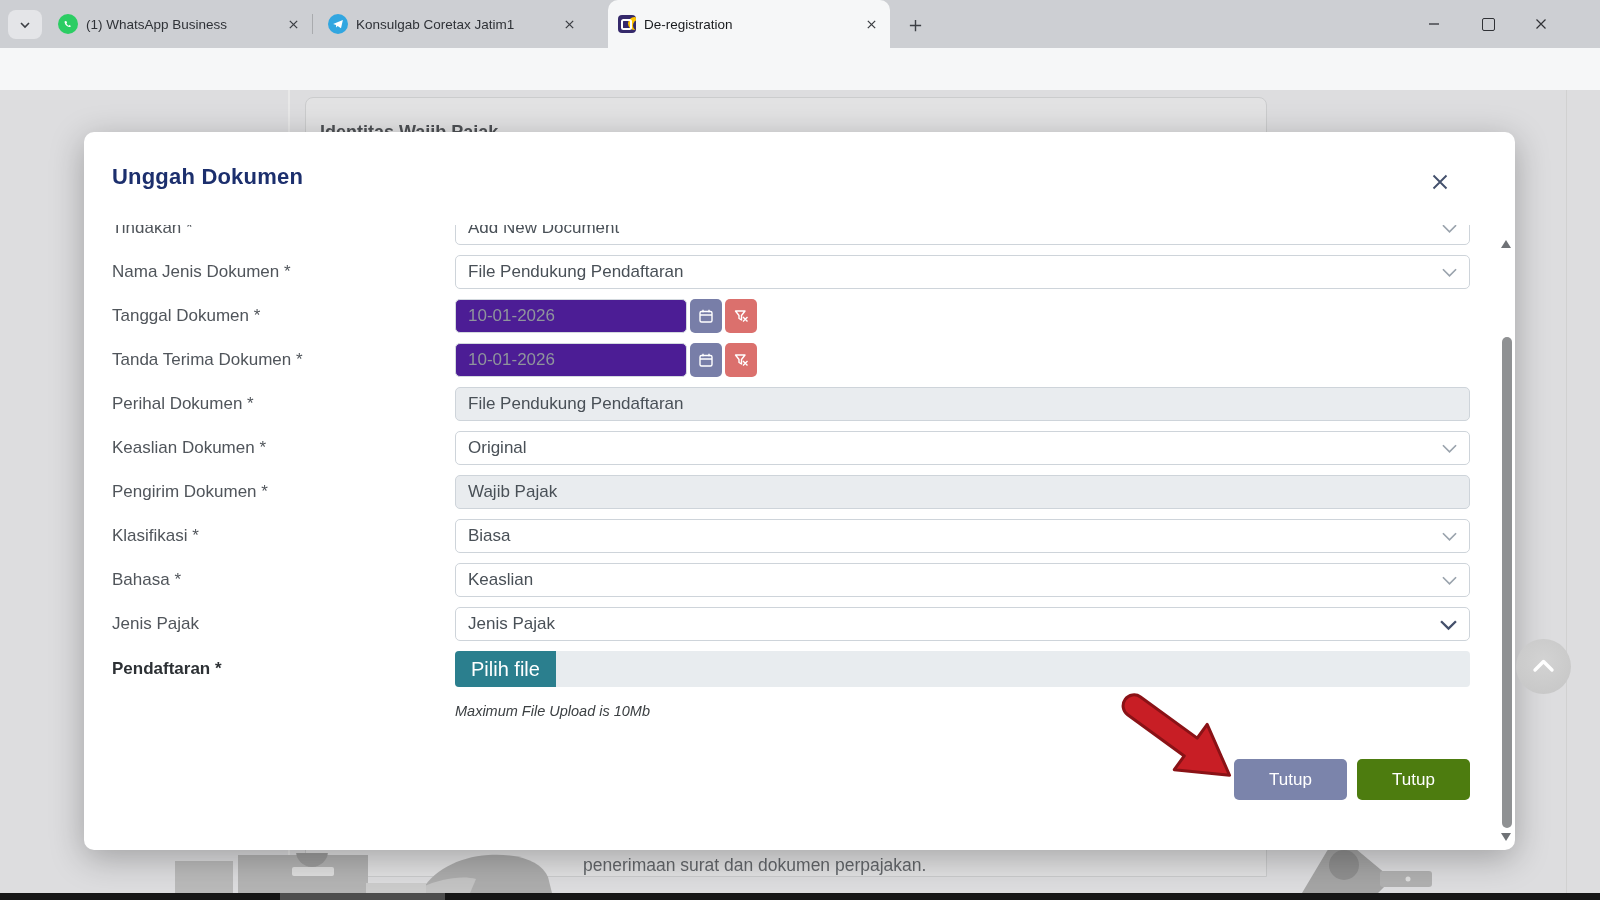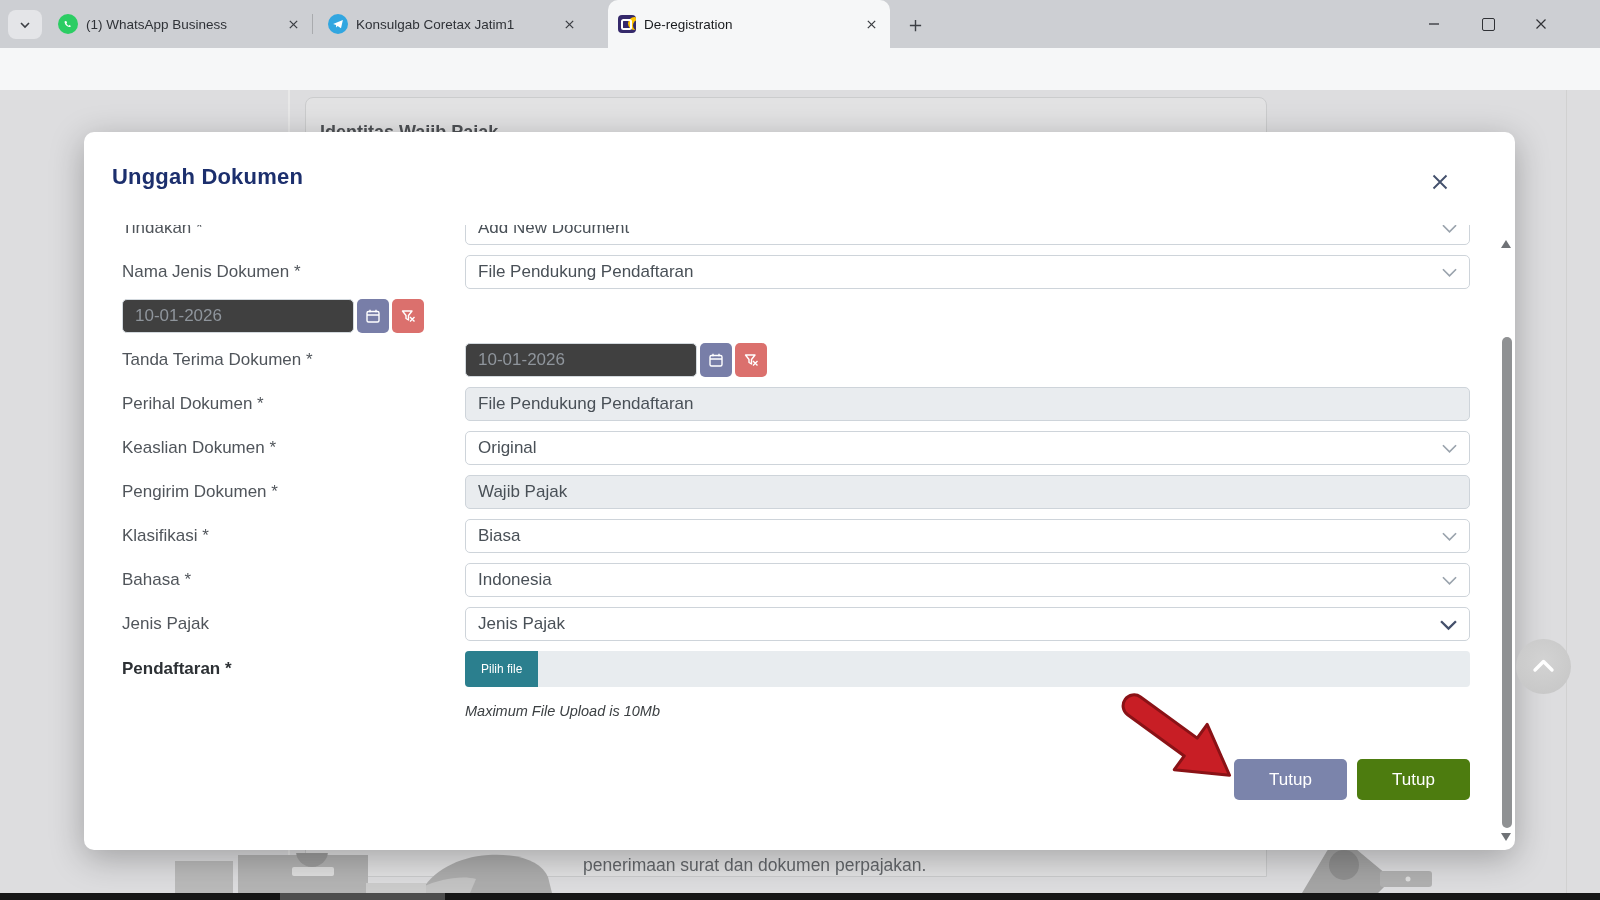--- a/index.html
+++ b/index.html
@@ -53,37 +53,37 @@
   .illu-left{position:absolute;left:170px;top:763px;width:485px;height:40px;overflow:hidden;}
   .illu-right{position:absolute;left:1282px;top:755px;width:180px;height:48px;overflow:hidden;}
   .darkbar{position:absolute;left:0;top:803px;width:1600px;height:7px;background:#161616;}
   .darkbar .seg{position:absolute;left:280px;top:0;width:165px;height:7px;background:#4d4d4d;}
   .overlay{position:absolute;left:0;top:0;width:1600px;height:803px;background:rgba(150,150,152,0.18);}
 
   
   .modal{position:absolute;left:84px;top:132px;width:1431px;height:718px;background:#ffffff;border-radius:10px;box-shadow:0 8px 34px rgba(0,0,0,0.28);}
   .mtitle{position:absolute;left:28px;top:32px;font-size:22px;font-weight:bold;color:#1c2f6d;letter-spacing:0.2px;}
   .mclose{position:absolute;right:62px;top:37px;width:26px;height:26px;display:flex;align-items:center;justify-content:center;cursor:default;}
-  .mbody{position:absolute;left:28px;right:45px;top:93px;bottom:0;overflow:hidden;margin-left:10px;}
+  .mbody{position:absolute;left:28px;right:45px;top:93px;bottom:0;overflow:hidden;}
   .mcontent{margin-top:-14px;}
   .mrow{display:flex;align-items:center;height:34px;margin-bottom:10px;}
   .mrow.rfile{height:36px;}
   .mlabel{width:343px;flex:none;font-size:17px;color:#50555b;}
   .mlabel.bold{font-weight:bold;color:#2c3034;}
   .mselect{flex:1;height:34px;border:1px solid #ced4da;border-radius:5px;background:#fff;display:flex;align-items:center;padding:0 12px;box-sizing:border-box;position:relative;}
   .sval{font-size:17px;color:#495057;}
   .chev{position:absolute;right:12px;top:12px;}
   .mdisabled{flex:1;height:34px;border:1px solid #ced4da;border-radius:5px;background:#e9ecef;display:flex;align-items:center;padding:0 12px;box-sizing:border-box;}
   .mdisabled .sval{color:#495057;}
-  .dateinput{width:232px;height:34px;border:1px solid #d3d9de;border-radius:5px;background:#404040;color:#8f959c;font-size:17px;padding:0 12px;box-sizing:border-box;font-family:"Liberation Sans",sans-serif;}
+  .dateinput{width:232px;height:34px;border:1px solid #d3d9de;border-radius:5px;background:#4c1d95;color:#8f959c;font-size:17px;padding:0 12px;box-sizing:border-box;font-family:"Liberation Sans",sans-serif;}
   .ibtn{width:32px;height:34px;border:none;border-radius:5px;margin-left:3px;display:flex;align-items:center;justify-content:center;padding:0;}
   .calbtn{background:#787ea8;}
   .clrbtn{background:#db706d;}
   .filebar{flex:1;height:36px;background:#e8ecef;border-radius:4px;display:flex;align-items:stretch;}
-  .filebtn{background:#2b7f8e;color:#fff;border:none;border-radius:4px 0 0 4px;font-size:12px;padding:0 16px;font-family:"Liberation Sans",sans-serif;}
+  .filebtn{background:#2b7f8e;color:#fff;border:none;border-radius:4px 0 0 4px;font-size:20px;padding:0 16px;font-family:"Liberation Sans",sans-serif;}
   .mnote{margin-top:16px;margin-left:343px;font-size:14.5px;font-style:italic;color:#3c4043;}
   .btnrow{margin-top:40px;display:flex;justify-content:flex-end;gap:10px;}
   .btn{height:41px;min-width:113px;border:none;border-radius:5px;color:#fff;font-size:17px;font-family:"Liberation Sans",sans-serif;}
   .btn-save{background:#7b84ab;}
   .btn-close{background:#4d7c0f;}
 
   
   .sb-thumb{position:absolute;right:3px;top:205px;width:10px;height:491px;background:#8f9193;border-radius:5px;}
   .sb-up{position:absolute;right:4px;top:108px;width:0;height:0;border-left:5px solid transparent;border-right:5px solid transparent;border-bottom:8px solid #6f7276;}
   .sb-down{position:absolute;right:4px;top:701px;width:0;height:0;border-left:5px solid transparent;border-right:5px solid transparent;border-top:8px solid #6f7276;}
@@ -275,20 +275,21 @@
           <div class="mlabel">Nama Jenis Dokumen *</div>
           <div class="mselect">
             <span class="sval">File Pendukung Pendaftaran</span>
             <svg class="chev" width="15" height="10" viewBox="0 0 16 10">
                 <polyline points="1,1 8,8 15,1" fill="none" stroke="#9aa3ad" stroke-width="1.8"></polyline>
               </svg>
           </div>
         </div>
 
         <div class="mrow">
+          <div class="mlabel">Tanggal Dokumen *</div>
           <input class="dateinput" readonly="" value="10-01-2026" style="">
           <button class="ibtn calbtn">
             <svg width="16" height="16" viewBox="0 0 16 16">
                 <rect x="2" y="3.5" width="12" height="10.5" rx="1.5" fill="none" stroke="#fff" stroke-width="1.4"></rect>
                 <path d="M2 7 H14 M5 1.8 V4.2 M11 1.8 V4.2" stroke="#fff" stroke-width="1.4"></path>
               </svg>
           </button>
           <button class="ibtn clrbtn">
             <svg width="16" height="16" viewBox="0 0 16 16">
                 <path d="M2.5 3 H12 L8.5 7.5 V12 L6 10.5 V7.5 Z" fill="none" stroke="#fff" stroke-width="1.4" stroke-linejoin="round"></path>
@@ -344,21 +345,21 @@
             <span class="sval">Biasa</span>
             <svg class="chev" width="15" height="10" viewBox="0 0 16 10">
                 <polyline points="1,1 8,8 15,1" fill="none" stroke="#9aa3ad" stroke-width="1.8"></polyline>
               </svg>
           </div>
         </div>
 
         <div class="mrow">
           <div class="mlabel">Bahasa *</div>
           <div class="mselect">
-            <span class="sval">Indonesia</span>
+            <span class="sval">Keaslian</span>
             <svg class="chev" width="15" height="10" viewBox="0 0 16 10">
                 <polyline points="1,1 8,8 15,1" fill="none" stroke="#9aa3ad" stroke-width="1.8"></polyline>
               </svg>
           </div>
         </div>
 
         <div class="mrow">
           <div class="mlabel">Jenis Pajak</div>
           <div class="mselect">
             <span class="sval">Jenis Pajak</span>

